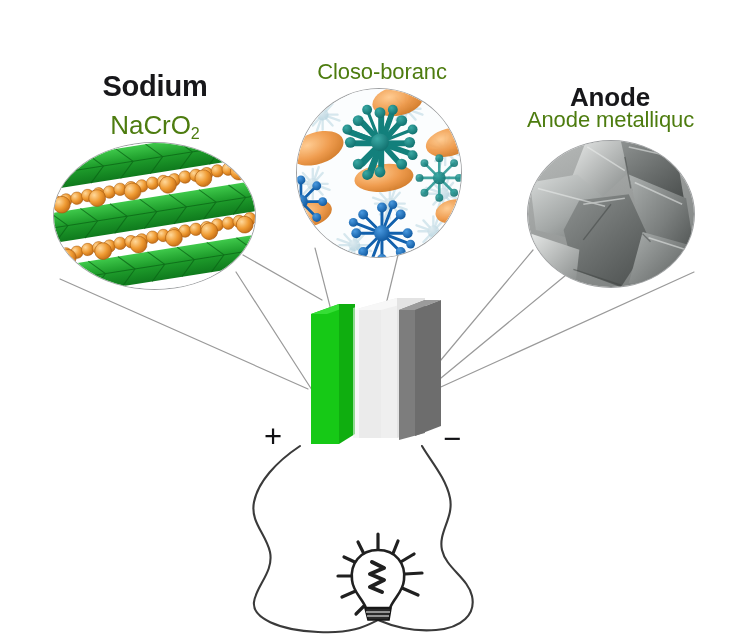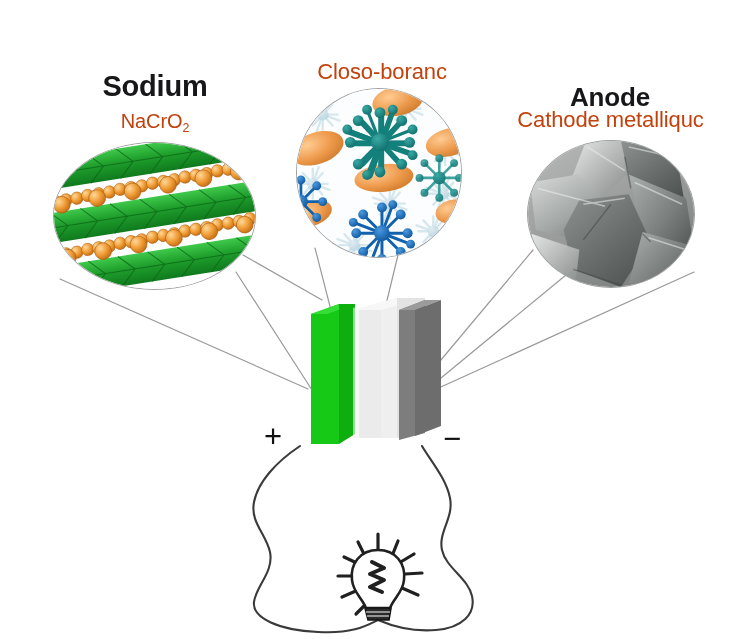--- a/index.html
+++ b/index.html
@@ -24,27 +24,27 @@
   
   .heading {
     font-weight: bold;
     color: #17171a;
     text-align: center;
     white-space: nowrap;
     letter-spacing: -0.2px;
   }
   .subheading {
     font-weight: normal;
-    color: #c2410c;
+    color: #4d7c0f;
     text-align: center;
     white-space: nowrap;
     letter-spacing: -0.1px;
   }
   #cathode-heading { left: 30px;  top: 70px;  width: 250px; font-size: 29px; }
-  #cathode-sub     { left: 30px;  top: 110px; width: 250px; font-size: 20px; }
+  #cathode-sub     { left: 30px;  top: 110px; width: 250px; font-size: 26px; }
   #electrolyte-heading { left: 248px; top: 22px; width: 268px; font-size: 28px; }
   #electrolyte-sub     { left: 248px; top: 59px; width: 268px; font-size: 22px; }
   #anode-heading  { left: 495px; top: 66px;  width: 230px; font-size: 26px; margin-top: 16px; }
   #anode-sub      { left: 483px; top: 107px; width: 255px; font-size: 22px; }
   .sub2 { font-size: 0.62em; vertical-align: -0.32em; }
 
   
   .callout {
     border-radius: 50%;
     overflow: hidden;
@@ -98,21 +98,21 @@
       <path d="M 694 272 L 432 391"></path>
     </g>
   </svg>
 
   <div class="abs heading" id="cathode-heading">Sodium</div>
   <div class="abs subheading" id="cathode-sub"><span>NaCrO</span><span class="sub2">2</span></div>
 
   <div class="abs subheading" id="electrolyte-sub">Closo-boranc</div>
 
   <div class="abs heading" id="anode-heading">Anode</div>
-  <div class="abs subheading" id="anode-sub">Cathode metalliquc</div>
+  <div class="abs subheading" id="anode-sub">Anode metalliquc</div>
 
   <div class="abs callout" id="cathode-circle">
     <svg class="inner-art" viewBox="0 0 205 152" preserveAspectRatio="none">
       <defs>
         <linearGradient id="slabG" x1="0" y1="0" x2="0" y2="1">
           <stop offset="0%" stop-color="#3fc94b"></stop>
           <stop offset="45%" stop-color="#1f9e2c"></stop>
           <stop offset="100%" stop-color="#0f7a1d"></stop>
         </linearGradient>
         <radialGradient id="ionG" cx="35%" cy="30%" r="75%">

